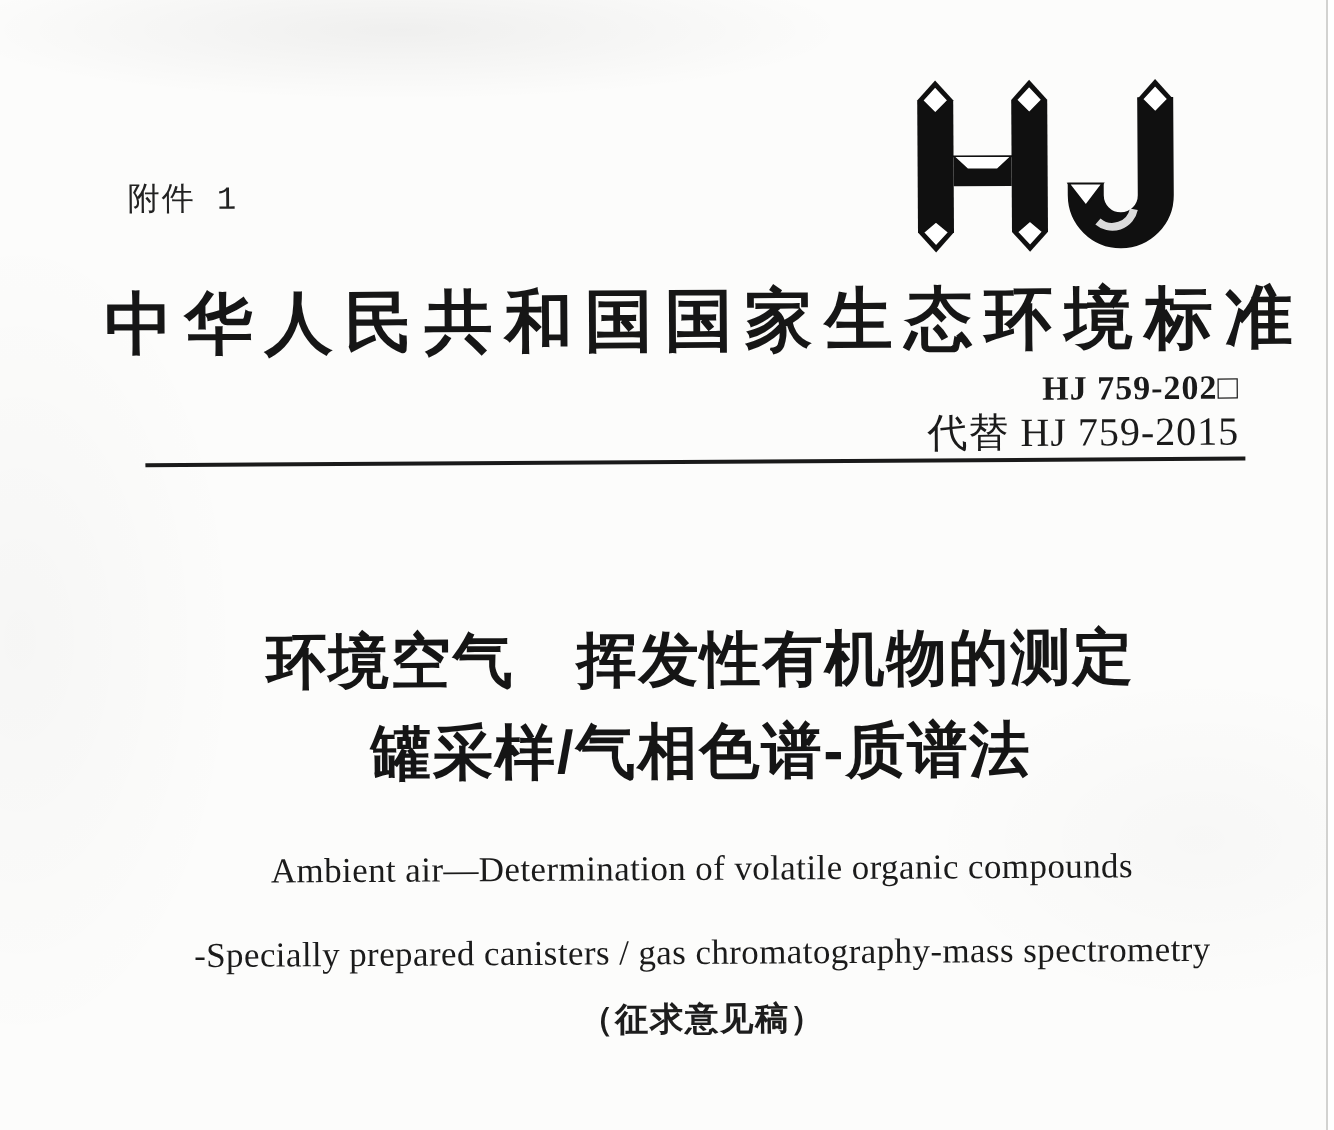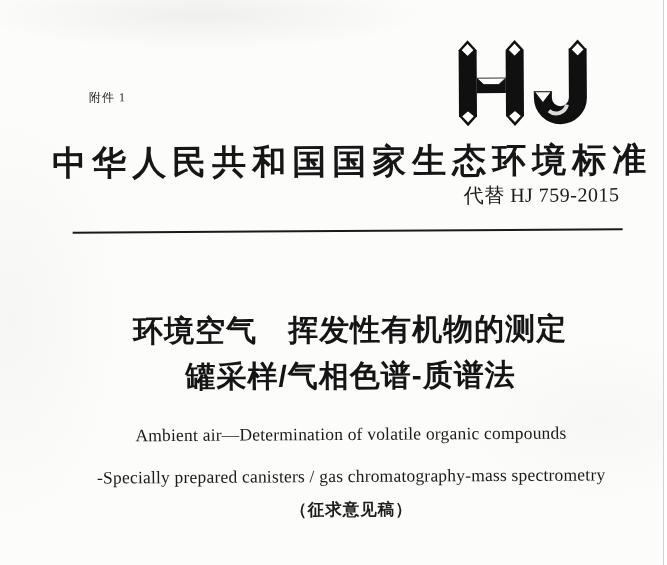--- a/index.html
+++ b/index.html
@@ -41,24 +41,24 @@
   }
   .scan-content {
     position: absolute;
     inset: 0;
     transform: rotate(-0.35deg);
     transform-origin: 340px 280px;
     color: #1b1b1b;
   }
   .attachment-label {
     position: absolute;
-    left: 90px;
+    left: 65px;
     top: 88px;
-    font-family: Liberation Serif, serif;
-    font-size: 12px;
+    font-family: Liberation Mono, monospace;
+    font-size: 16px;
     letter-spacing: 1px;
     color: #222222;
   }
   .hj-logo {
     position: absolute;
     left: 452px;
     top: 38px;
     width: 145px;
     height: 92px;
   }
@@ -163,20 +163,21 @@
         <polygon points="118,13 127,3 136,13" fill="#101010"></polygon>
         <polygon points="120.5,13 127,6 133.5,13 127,19.5" fill="#ffffff" stroke="#101010" stroke-width="1"></polygon>
         <polygon points="83.5,55 100.5,55 92,66" fill="#ffffff" stroke="#101010" stroke-width="1"></polygon>
         <path d="M98,74 A11,11 0 0 0 116,68" fill="none" stroke="#ffffff" stroke-width="4" opacity="0.85"></path>
       </svg>
     </div>
 
     <div class="main-heading">中华人民共和国国家生态环境标准</div>
 
     <div class="std-number-block">
+      <div class="std-number">HJ 759-202□</div>
       <div class="std-replaces">代替 HJ 759-2015</div>
     </div>
 
     <div class="head-rule"></div>
 
     <div class="centered title-zh title-zh-1">环境空气　挥发性有机物的测定</div>
 
     <div class="centered title-zh title-zh-2">罐采样/气相色谱-质谱法</div>
 
     <div class="centered title-en title-en-1">Ambient air—Determination of volatile organic compounds</div>

